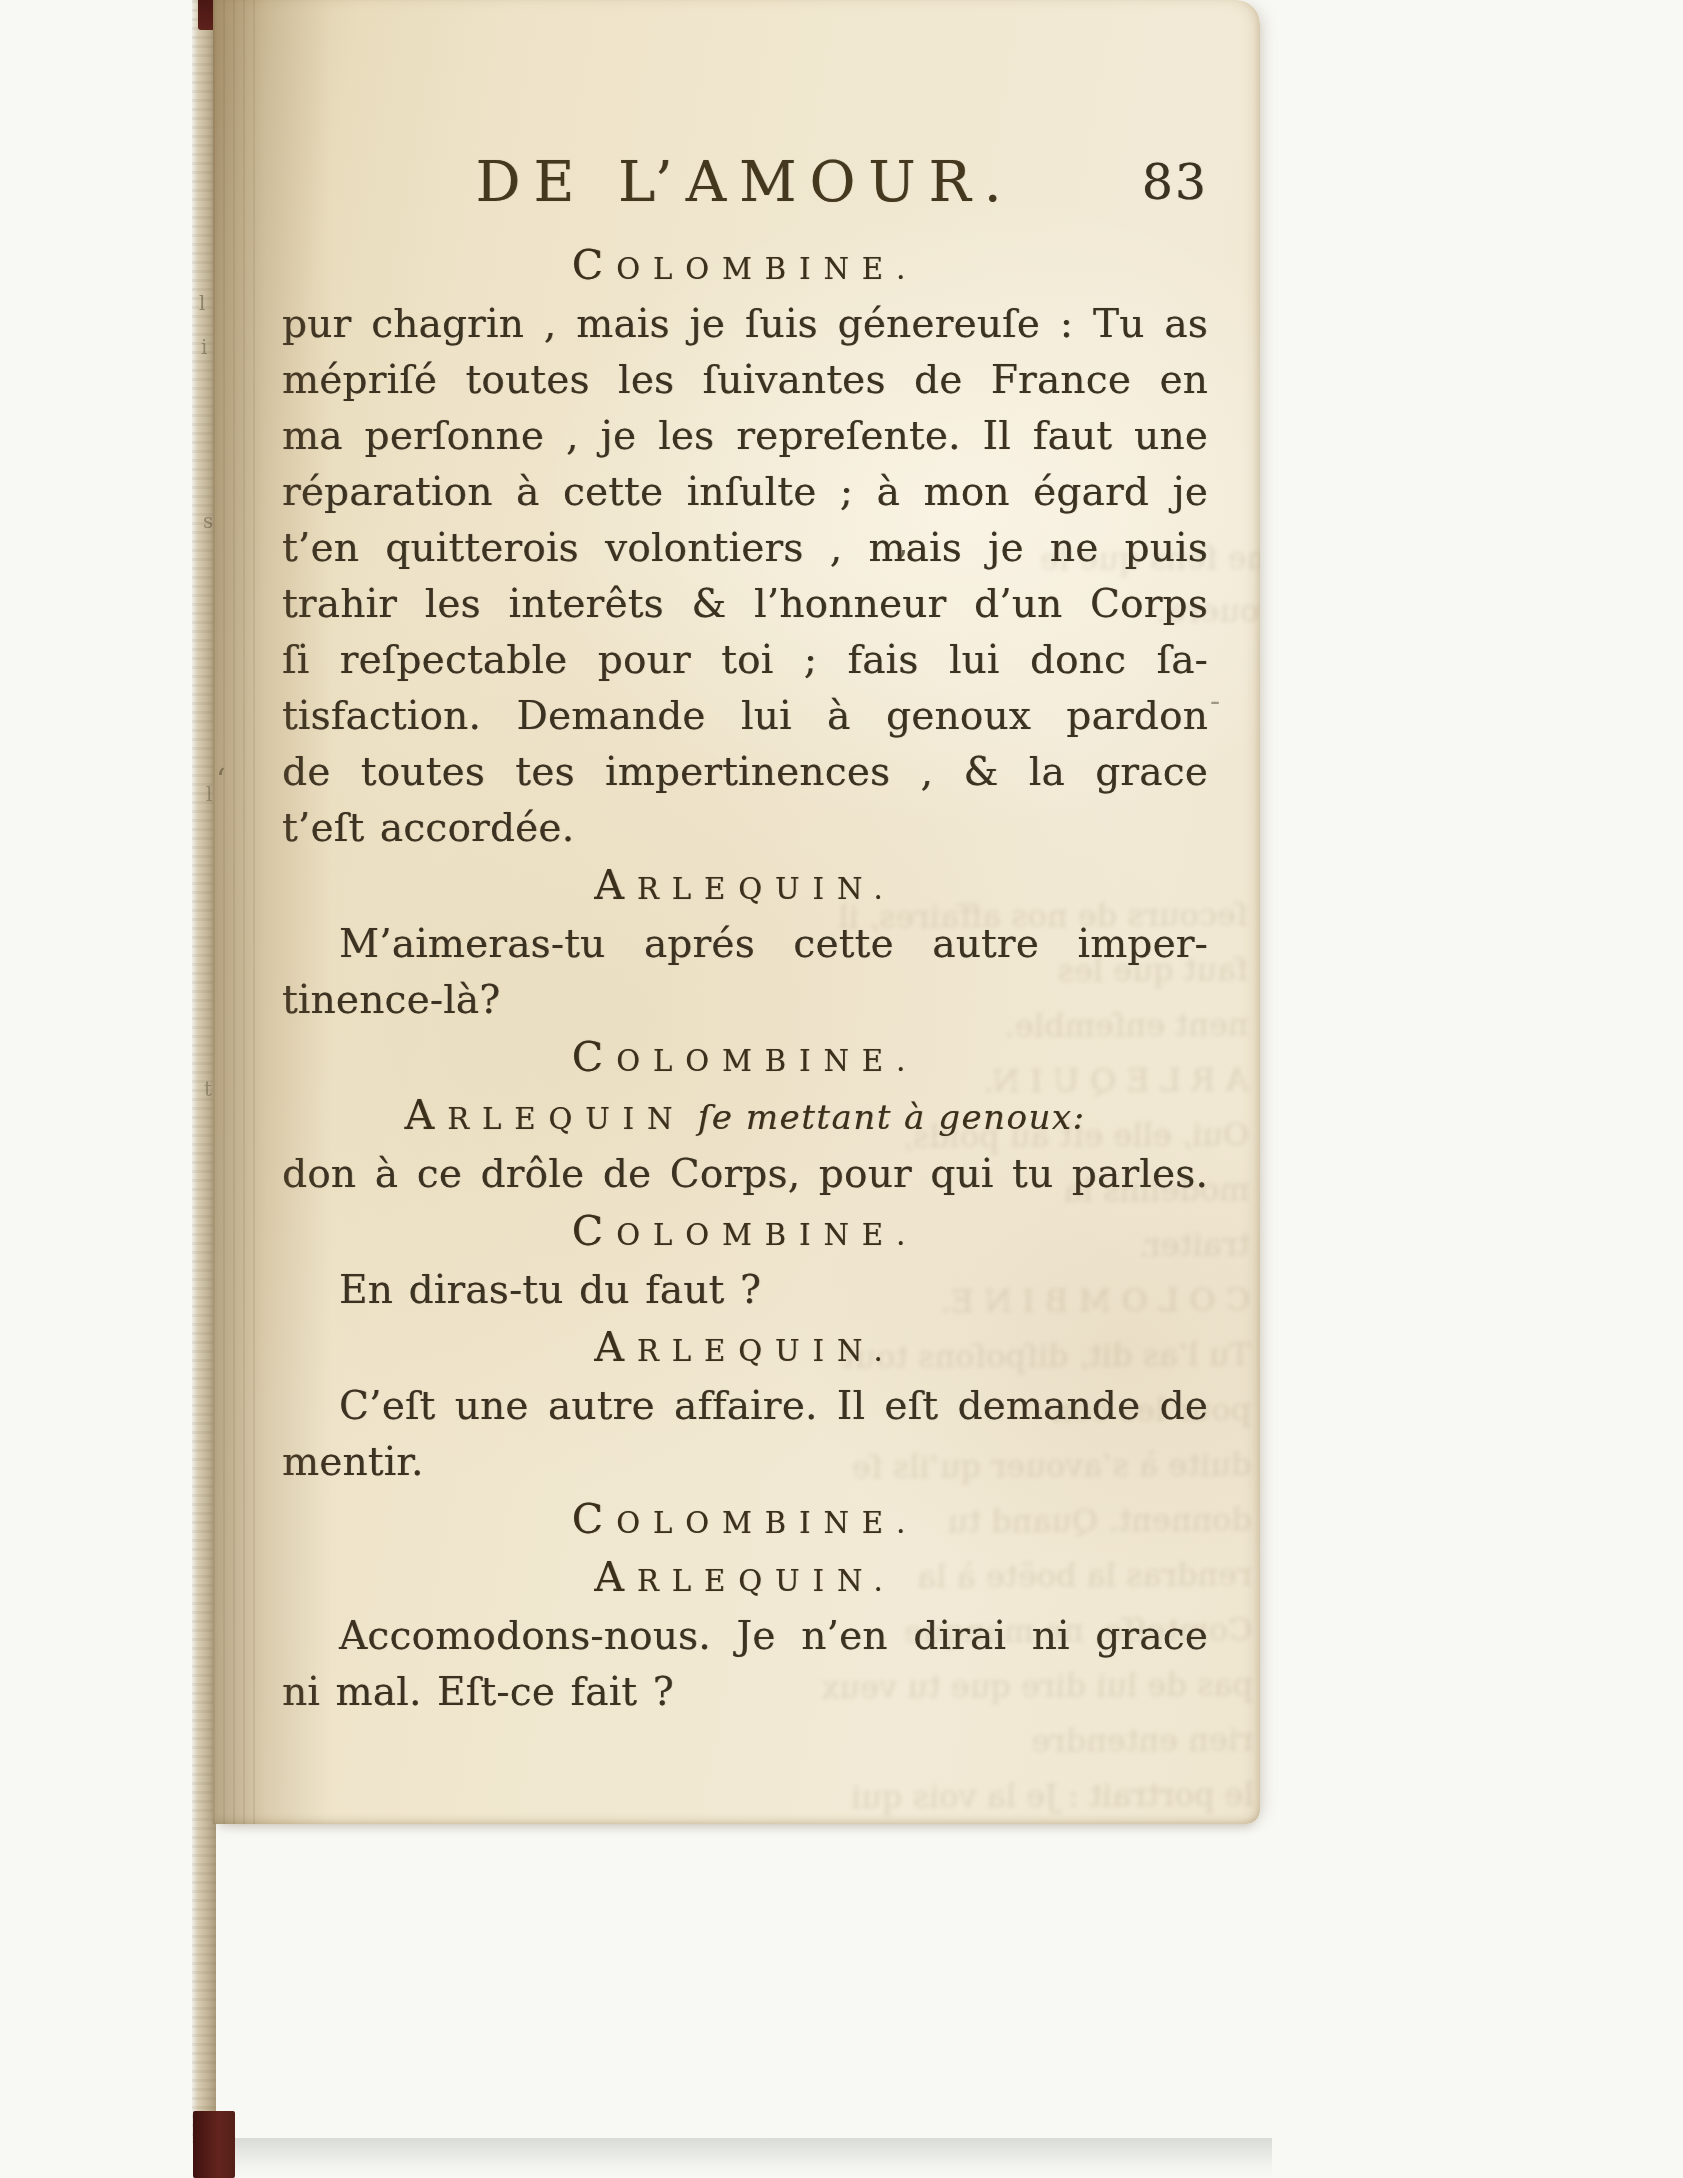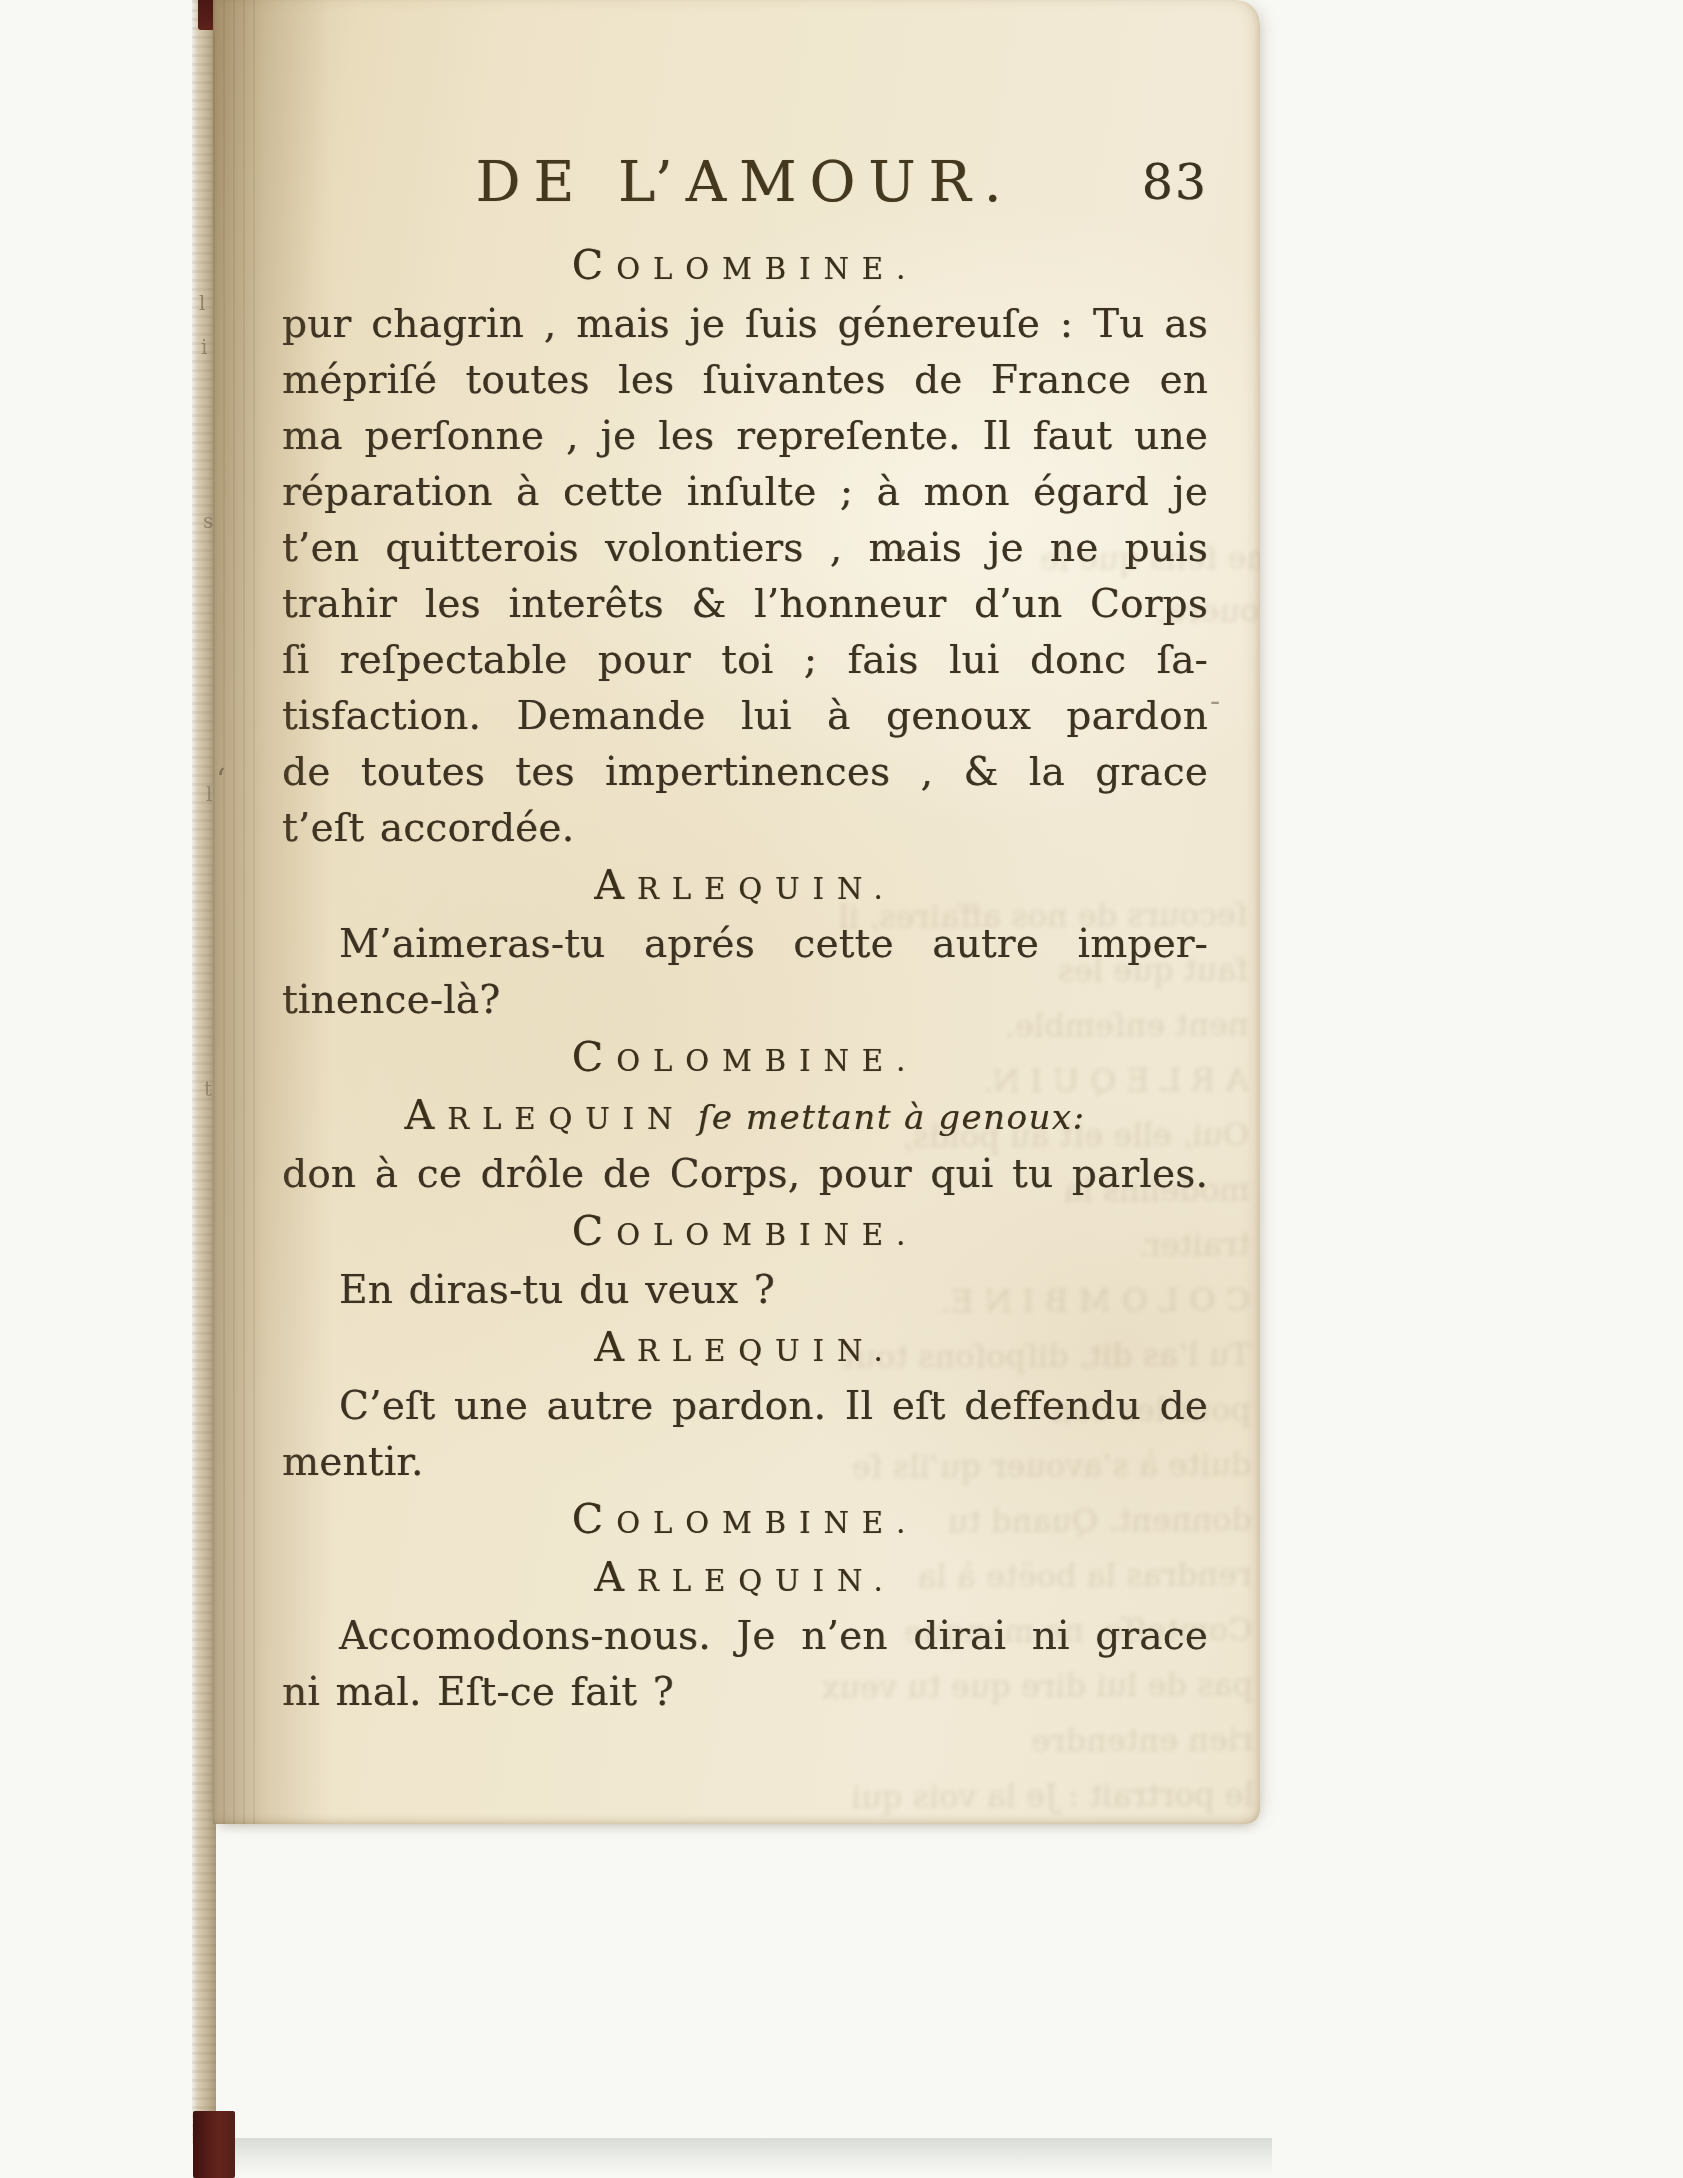--- a/index.html
+++ b/index.html
@@ -155,23 +155,23 @@
           <div class="line j">tisfaction. Demande lui à genoux pardon</div>
           <div class="line j">de toutes tes impertinences , &amp; la grace</div>
           <div class="line">t’eſt accordée.</div>
           <div class="speaker"><span class="spk">Arlequin.</span></div>
           <div class="line j in">M’aimeras-tu aprés cette autre imper-</div>
           <div class="line">tinence-là?</div>
           <div class="speaker"><span class="spk">Colombine.</span></div>
           <div class="speaker"><span class="spk">Arlequin</span><span class="dir"> ſe mettant à genoux:</span></div>
           <div class="line j">don à ce drôle de Corps, pour qui tu parles.</div>
           <div class="speaker"><span class="spk">Colombine.</span></div>
-          <div class="line in">En diras-tu du veux ?</div>
+          <div class="line in">En diras-tu du faut ?</div>
           <div class="speaker"><span class="spk">Arlequin.</span></div>
-          <div class="line j in">C’eſt une autre pardon. Il eſt deffendu de</div>
+          <div class="line j in">C’eſt une autre affaire. Il eſt demande de</div>
           <div class="line">mentir.</div>
           <div class="speaker"><span class="spk">Colombine.</span></div>
           <div class="speaker"><span class="spk">Arlequin.</span></div>
           <div class="line j in">Accomodons-nous. Je n’en dirai ni grace</div>
           <div class="line">ni mal. Eſt-ce fait ?</div>
         </div>
 
       <div class="signature">E ij</div>
     </div>
 

